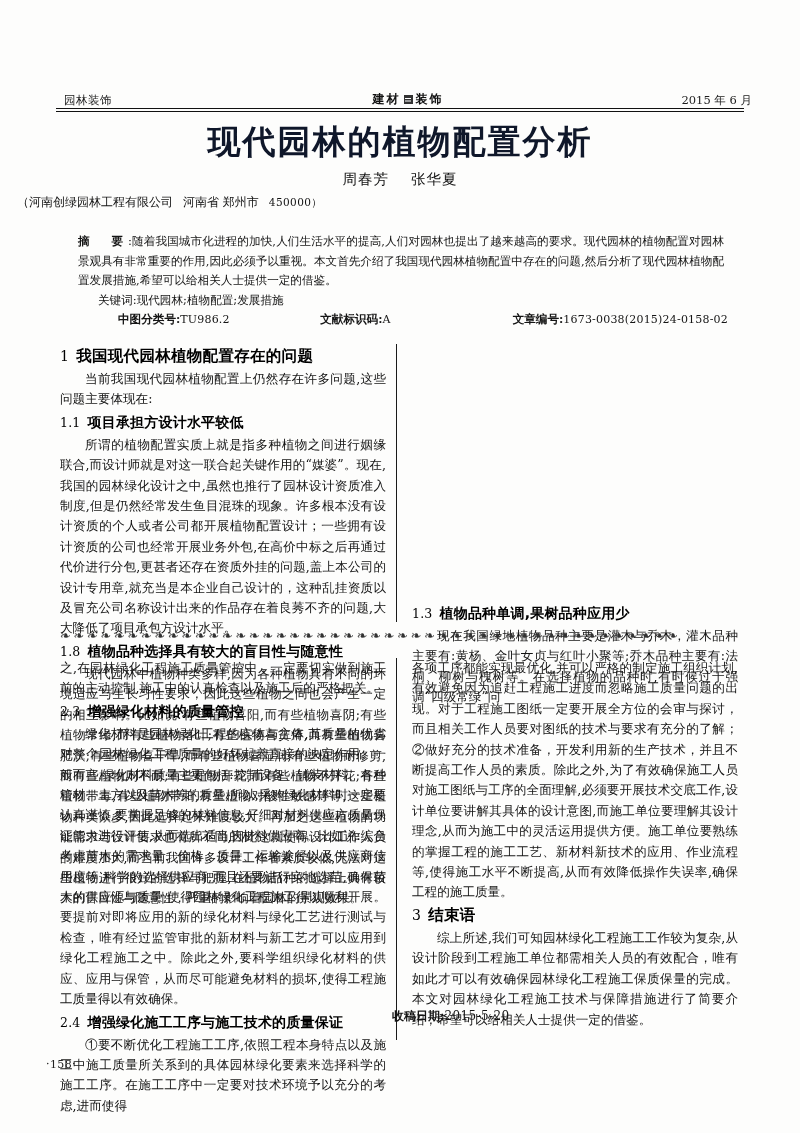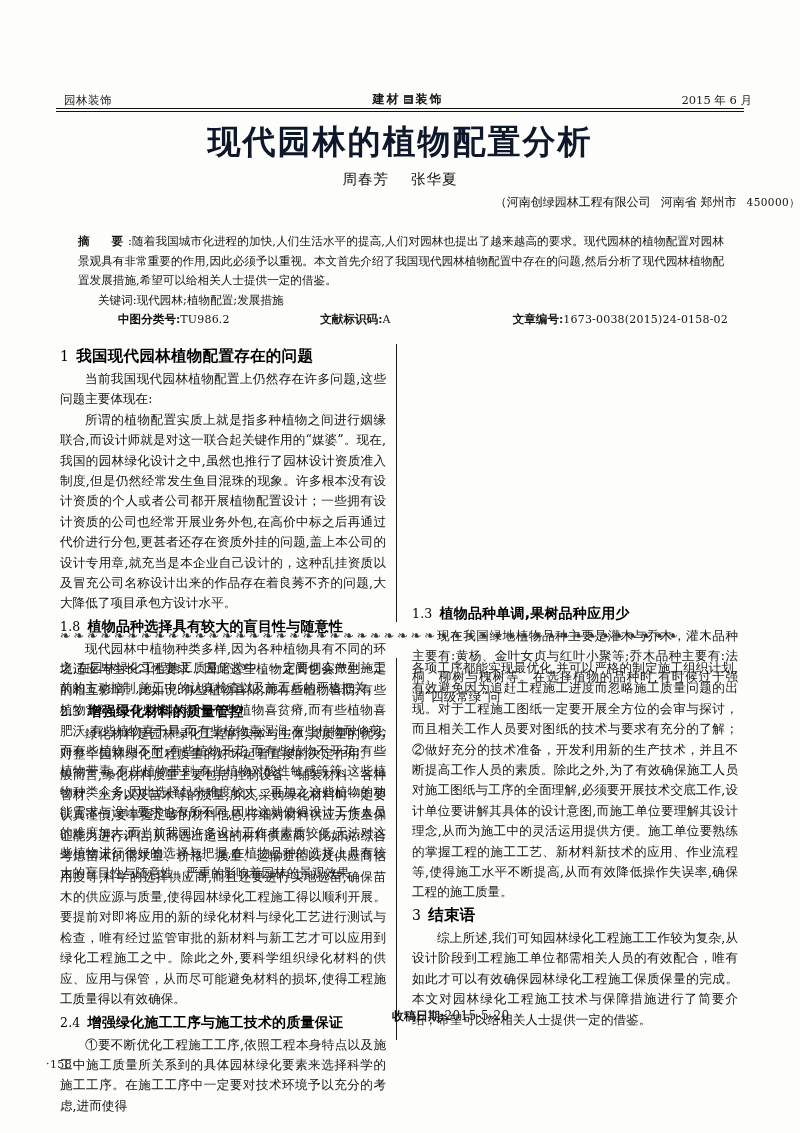--- a/index.html
+++ b/index.html
@@ -95,23 +95,23 @@
     left: 0; right: 0;
     top: 170px;
     text-align: center;
     font-size: 14.5px;
     letter-spacing: 1px;
     color: #111;
   }
   .authors .sep { display: inline-block; width: 22px; }
   .affiliation {
     position: absolute;
-    left: 7px; right: 0;
+    left: 17px; right: 0;
     top: 194px;
-    text-align: right;
+    text-align: left;
     font-size: 12px;
     color: #111;
   }
   .affiliation .gap { display: inline-block; width: 10px; }
   .affiliation .postcode { font-size: 10.5px; letter-spacing: 0.4px; }
 
   
   .abstract {
     position: absolute;
     left: 78px;
@@ -287,20 +287,21 @@
     <span class="code-item c1"><span class="lead">中图分类号:</span><span class="val">TU986.2</span></span>
     <span class="code-item c2"><span class="lead">文献标识码:</span><span class="val">A</span></span>
     <span class="code-item c3"><span class="lead">文章编号:</span><span class="val">1673-0038(2015)24-0158-02</span></span>
   </div>
 
   <div class="vrule upper"></div>
 
   <div class="col left col-upper-left">
     <h2 class="sec"><span class="num">1</span><span>我国现代园林植物配置存在的问题</span></h2>
     <p class="para">当前我国现代园林植物配置上仍然存在许多问题,这些问题主要体现在:</p>
+    <h3 class="sub"><span class="num">1.1</span><span>项目承担方设计水平较低</span></h3>
     <p class="para">所谓的植物配置实质上就是指多种植物之间进行姻缘联合,而设计师就是对这一联合起关键作用的“媒婆”。现在,我国的园林绿化设计之中,虽然也推行了园林设计资质准入制度,但是仍然经常发生鱼目混珠的现象。许多根本没有设计资质的个人或者公司都开展植物配置设计；一些拥有设计资质的公司也经常开展业务外包,在高价中标之后再通过代价进行分包,更甚者还存在资质外挂的问题,盖上本公司的设计专用章,就充当是本企业自己设计的，这种乱挂资质以及冒充公司名称设计出来的作品存在着良莠不齐的问题,大大降低了项目承包方设计水平。</p>
     <h3 class="sub"><span class="num">1.8</span><span>植物品种选择具有较大的盲目性与随意性</span></h3>
     <p class="para">现代园林中植物种类多样,因为各种植物具有不同的环境适应与生长习性要求，因此这些植物之间也会产生一定的相互影响。比如说:有些植物喜阳,而有些植物喜阴;有些植物常绿,而有些植物落叶;有些植物喜贫瘠,而有些植物喜肥沃;有些植物喜干旱,而有些植物喜湿润;有些植物耐修剪,而有些植物则不耐;有些植物开花,而有些植物不开花;有些植物带毒,有些植物带刺,有些植物对酸性敏感等等,这些植物种类众多,因此选择起来难度较大。再加之这些植物的功能需求与设计要求也有所不同,因此这就使得设计工作人员的难度加大,而当前我国许多设计工作者素质较低,无法对这些植物进行很好的选择与把握,在植物品种的选择上具有较大的盲目性与随意性，严重的影响着园林的景观效果。</p>
   </div>
 
   <div class="col right col-upper-right">
     <h3 class="sub" style="margin-top:258px"><span class="num">1.3</span><span>植物品种单调,果树品种应用少</span></h3>
     <p class="para">现在我国绿地植物品种主要是灌木与乔木，灌木品种主要有:黄杨、金叶女贞与红叶小聚等;乔木品种主要有:法桐、柳树与槐树等。在选择植物的品种时,有时候过于强调“四级常绿”问</p>
   </div>
 

